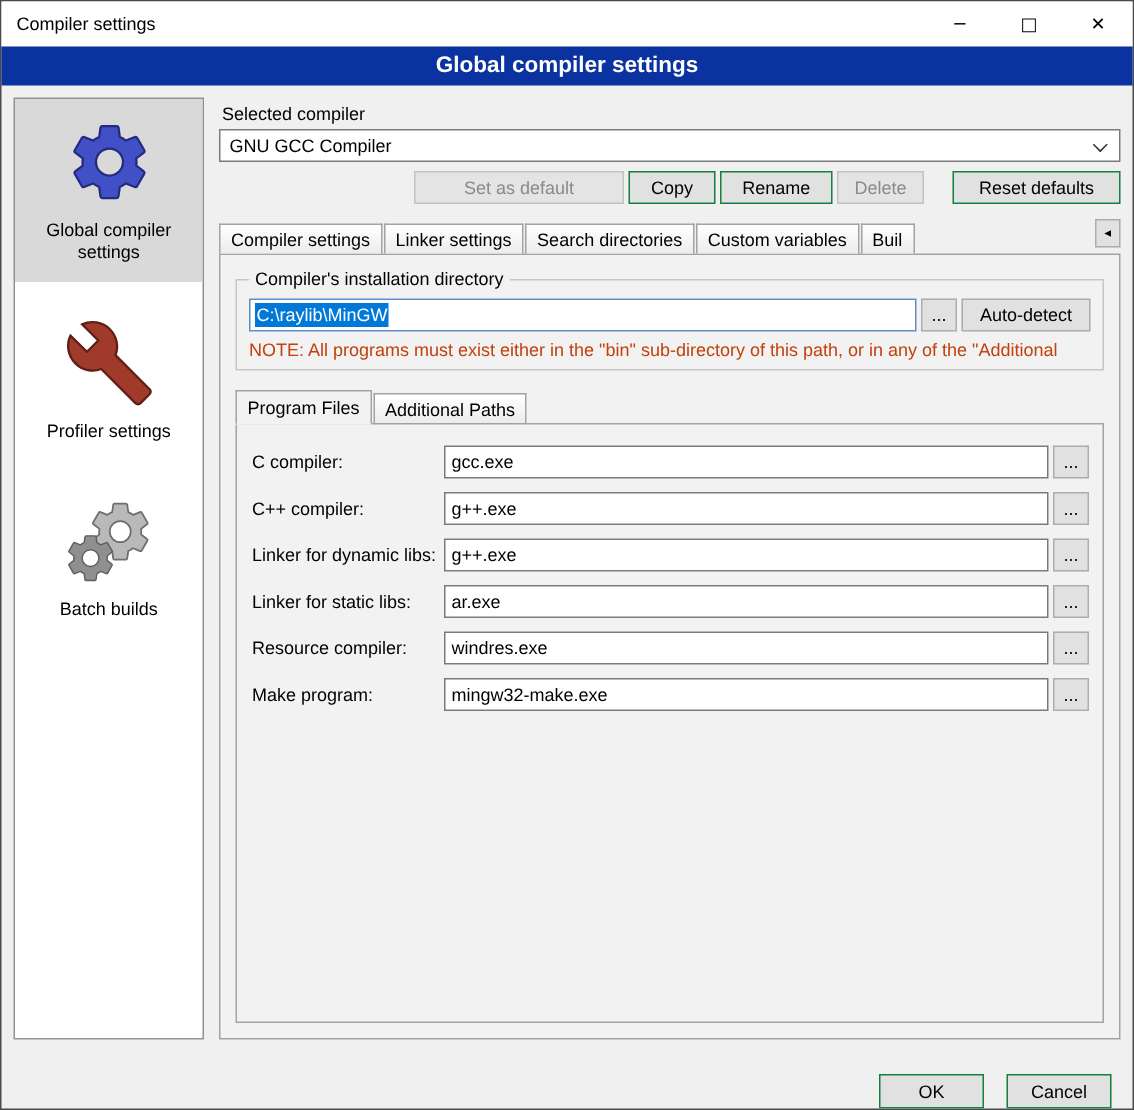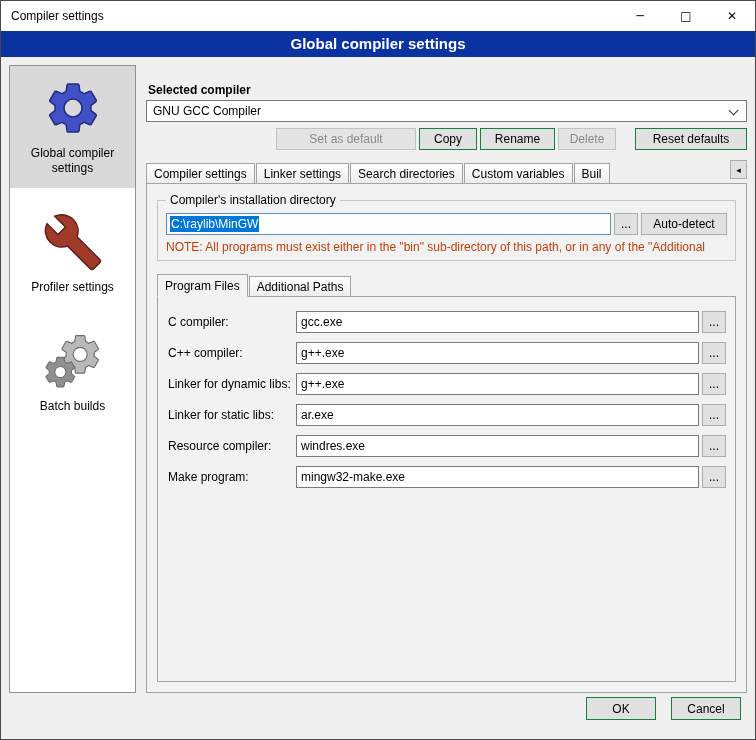--- a/index.html
+++ b/index.html
@@ -25,21 +25,21 @@
 
   
   .sidebar { flex:0 0 127px; background:#fff; border:1px solid #8c9099; overflow:hidden; }
   .sb-item { text-align:center; padding:10px 4px 12px 4px; margin-bottom:12px; }
   .sb-item.selected { background:#D9D9D9; }
   .sb-icon { width:60px; height:60px; display:block; margin:2px auto 8px auto; }
   .sb-label { font-size:12px; line-height:15px; }
 
   
   .main { flex:1 1 auto; display:flex; flex-direction:column; min-width:0; padding-top:2px; }
-  .lbl { margin:16px 0 3px 2px;font-weight:bold; }
+  .lbl { margin:2px 0 3px 2px; }
 
   .combo { height:22px; background:#fff; border:1px solid #7A7A7A; display:flex; align-items:center;
            padding:0 24px 0 6px; position:relative; white-space:nowrap; overflow:hidden; }
   .combo .chev { position:absolute; right:9px; top:6px; width:7px; height:7px;
                  border-right:1.4px solid #333; border-bottom:1.4px solid #333;
                  transform:rotate(45deg); }
   .combo.gray { background:#E6E6E6; }
 
   .btnrow { display:flex; justify-content:flex-end; align-items:center; margin:6px 0 10px 0; gap:3px; }
   .btn { height:22px; background:#E1E1E1; border:1px solid #15803d; font-family:Liberation Sans, sans-serif;
@@ -82,21 +82,21 @@
               padding:14px 9px 10px 10px; min-height:0; }
 
   .frow { display:flex; align-items:center; margin-bottom:9px; }
   .flabel { flex:0 0 128px; }
   .tinput { flex:1 1 auto; height:22px; border:1px solid #7A7A7A; background:#fff;
             font-family:inherit; font-size:12px; padding:0 4px; min-width:0; }
   .frow .browse { margin-left:3px; }
   .frow .combo { flex:1 1 auto; }
 
   
-  .footer { flex:0 0 42px; display:flex; justify-content:flex-end; align-items:flex-start;
+  .footer { flex:0 0 42px; display:flex; justify-content:flex-end; align-items:flex-end;
             gap:15px; padding:0 14px; }
   .btn.w-ok, .btn.w-cancel { width:70px; height:23px; }
 </style>
 </head>
 <body>
 
 <div class="window">
 
   <div class="titlebar">
     <div class="title-text">Compiler settings</div>

